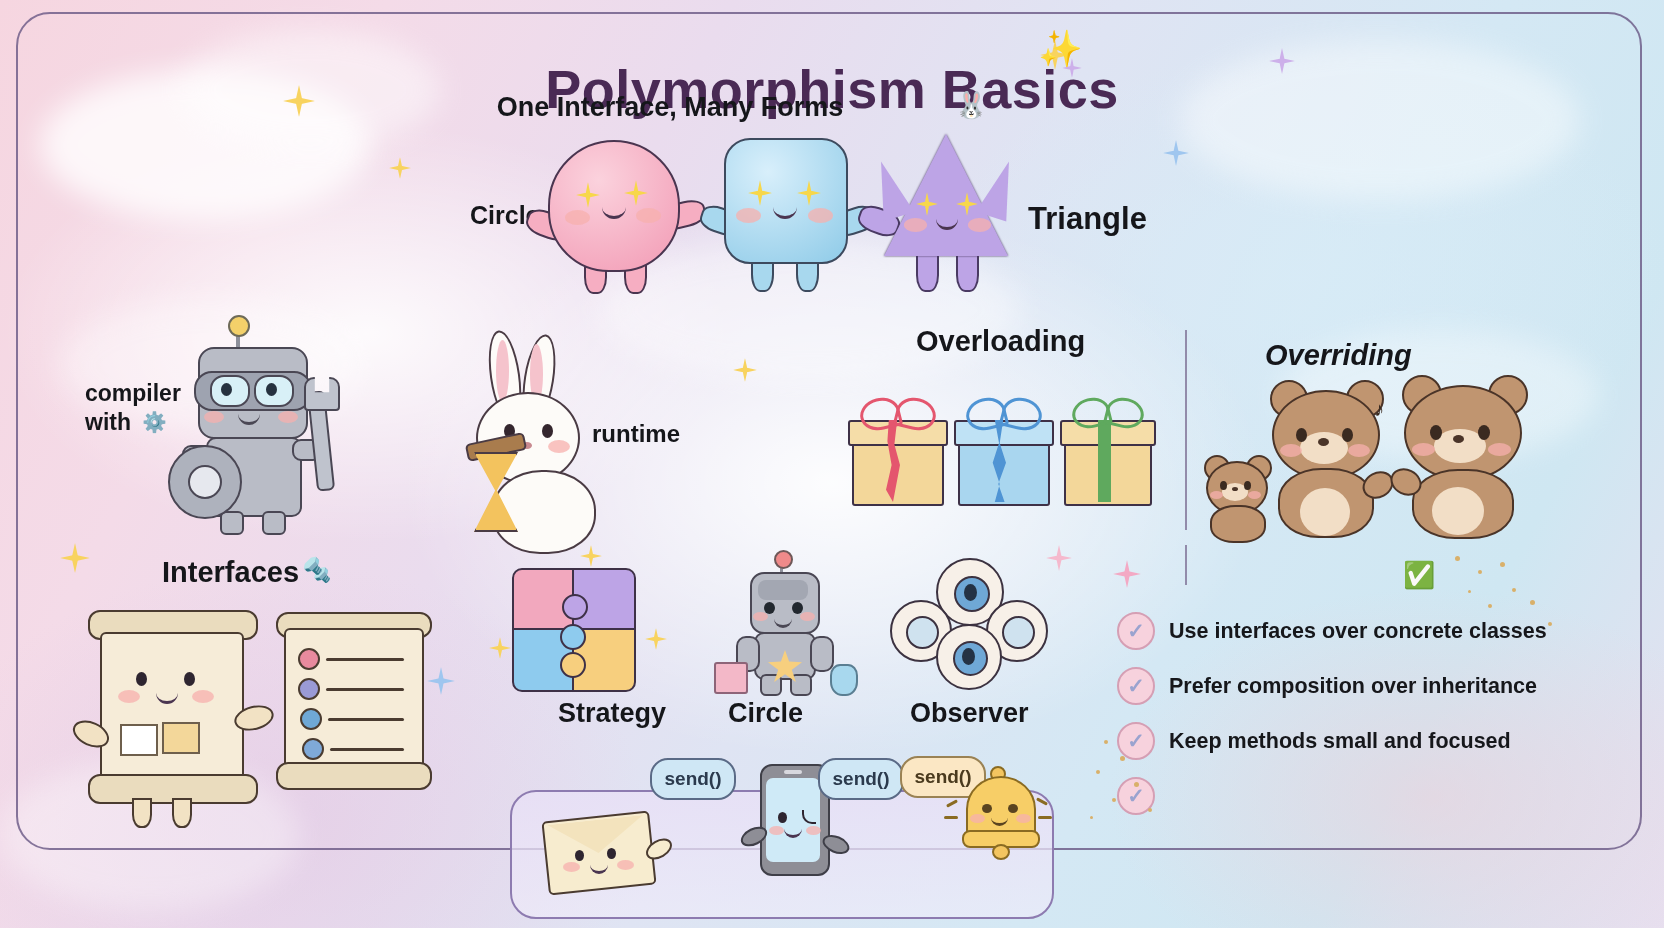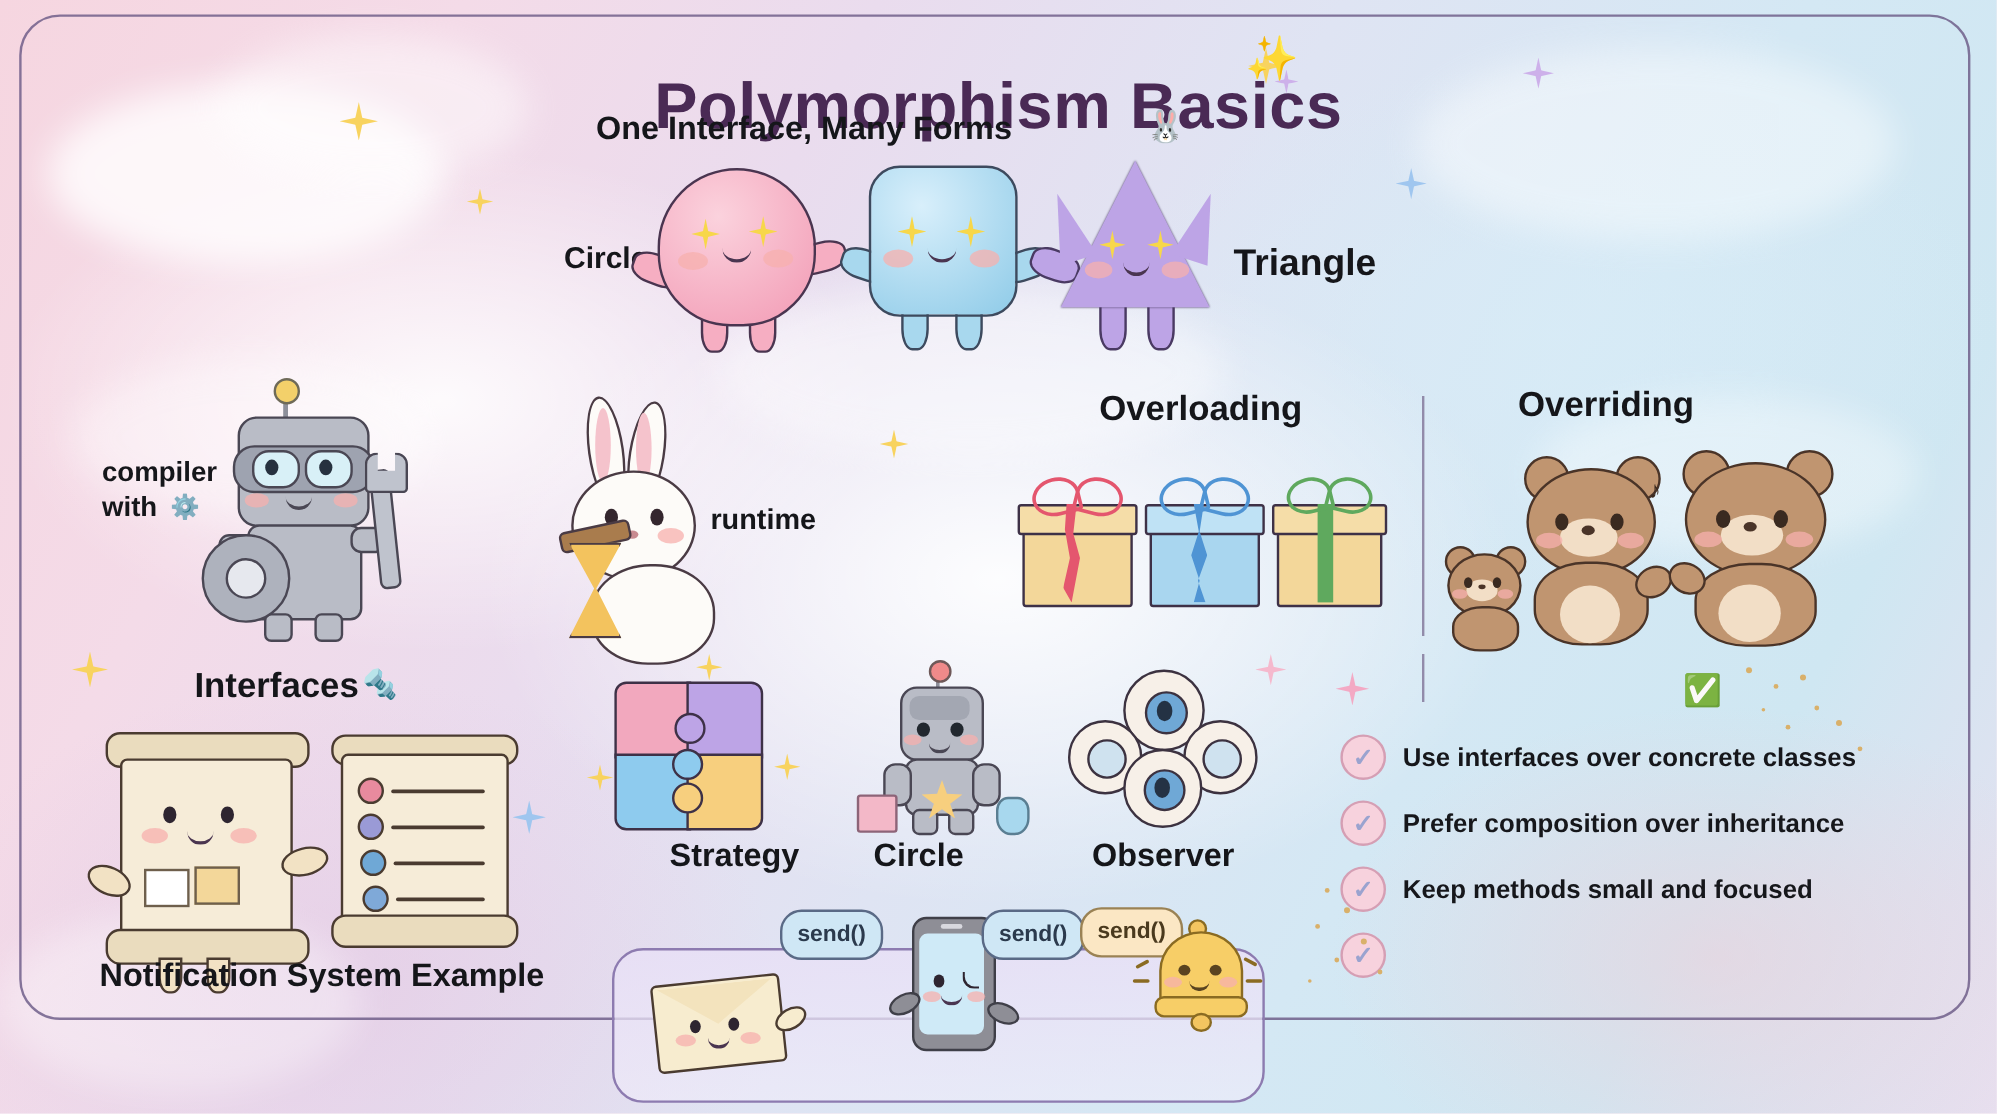--- a/index.html
+++ b/index.html
@@ -247,21 +247,21 @@
     <div class="giftbody" style="left:4px;top:36px;width:84px;height:66px;background:#f3d79a;"></div>
     <div class="giftlid" style="left:0;top:20px;width:92px;height:22px;background:#f5dda8;"></div>
     <div class="ribbonv" style="left:38px;top:20px;width:13px;height:82px;background:#5fa95e;"></div>
     <div class="bow" style="left:12px;top:-2px;width:32px;height:24px;border:3px solid #5fa95e;border-radius:50% 50% 10% 50%;transform:rotate(-14deg);"></div>
     <div class="bow" style="left:46px;top:-2px;width:32px;height:24px;border:3px solid #5fa95e;border-radius:50% 50% 50% 10%;transform:rotate(14deg);"></div>
   </div>
 
   <div class="divline" style="left:1185px;top:330px;height:200px;"></div>
   <div class="divline" style="left:1185px;top:545px;height:40px;"></div>
 
-  <div class="abs hdr" style="left:1265px;top:322px;font-size:29px;">Overriding</div>
+  <div class="abs hdr" style="left:1265px;top:339px;font-size:29px;font-style:italic;">Overriding</div>
 
   <div class="bear" style="left:1200px;top:455px;width:78px;height:74px;">
     <div class="ear" style="left:4px;top:0;width:22px;height:22px;"></div>
     <div class="ear" style="left:46px;top:0;width:22px;height:22px;"></div>
     <div class="head" style="left:6px;top:6px;width:58px;height:50px;"></div>
     <div class="snout" style="left:22px;top:28px;width:26px;height:18px;"></div>
     <div class="eye" style="left:20px;top:26px;width:7px;height:9px;"></div>
     <div class="eye" style="left:44px;top:26px;width:7px;height:9px;"></div>
     <div class="nose" style="left:32px;top:32px;width:6px;height:4px;"></div>
     <div class="blush" style="left:10px;top:36px;width:13px;height:8px;"></div>
@@ -327,21 +327,20 @@
     <div class="scroll-dot" style="left:20px;top:36px;width:18px;height:18px;background:#e88a9e;"></div>
     <div class="scroll-line" style="left:48px;top:46px;width:78px;"></div>
     <div class="scroll-dot" style="left:20px;top:66px;width:18px;height:18px;background:#9a9ad6;"></div>
     <div class="scroll-line" style="left:48px;top:76px;width:78px;"></div>
     <div class="scroll-dot" style="left:22px;top:96px;width:18px;height:18px;background:#6fa8d6;"></div>
     <div class="scroll-line" style="left:50px;top:106px;width:76px;"></div>
     <div class="scroll-dot" style="left:24px;top:126px;width:18px;height:18px;background:#7fa9d8;"></div>
     <div class="scroll-line" style="left:52px;top:136px;width:74px;"></div>
   </div>
 
-  <div class="abs hdr" style="left:83px;top:798px;font-size:27px;">Notification System Example</div>
 
   <div class="abs" style="left:512px;top:568px;width:120px;height:120px;">
     <div class="pz" style="left:0;top:0;width:60px;height:60px;background:#f2a8be;border-radius:10px 0 0 0;"></div>
     <div class="pz" style="left:60px;top:0;width:60px;height:60px;background:#bda4e6;border-radius:0 10px 0 0;"></div>
     <div class="pz" style="left:0;top:60px;width:60px;height:60px;background:#8ecbee;border-radius:0 0 0 10px;"></div>
     <div class="pz" style="left:60px;top:60px;width:60px;height:60px;background:#f7cf7e;border-radius:0 0 10px 0;"></div>
     <div style="position:absolute;left:50px;top:26px;width:22px;height:22px;border-radius:50%;background:#bda4e6;border:2.5px solid #3e3147;"></div>
     <div style="position:absolute;left:48px;top:56px;width:22px;height:22px;border-radius:50%;background:#8ecbee;border:2.5px solid #3e3147;"></div>
     <div style="position:absolute;left:48px;top:84px;width:22px;height:22px;border-radius:50%;background:#f7cf7e;border:2.5px solid #3e3147;"></div>
   </div>

